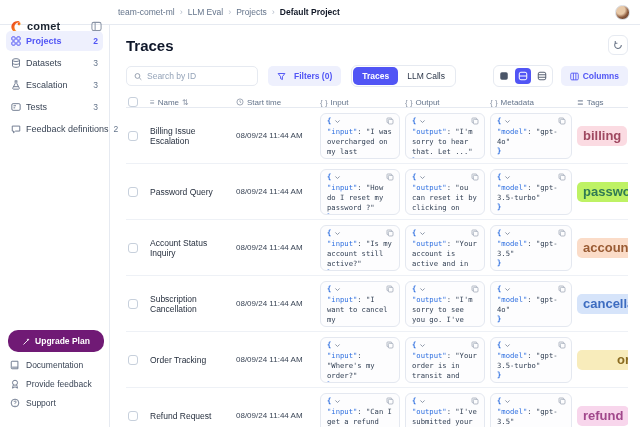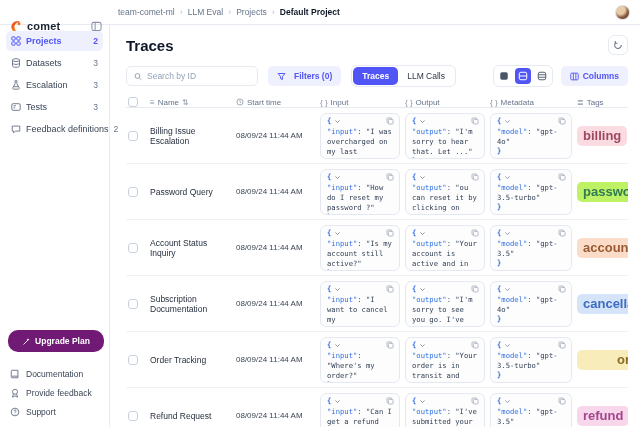--- a/index.html
+++ b/index.html
@@ -29,21 +29,21 @@
   .nav-item{display:flex; align-items:center; gap:5px; height:20px; padding:0 5px; border-radius:5px;
     font-size:9px; color:#3A4556; margin-bottom:2px; cursor:pointer; white-space:nowrap;}
   .nav-item .cnt{margin-left:auto; font-size:8.5px; color:var(--muted);}
   .nav-item.active{background:var(--lav); color:var(--primary); font-weight:600;}
   .nav-item.active .cnt{color:var(--primary);}
   .nav-item .nicon{flex:0 0 10px; color:#68748A;}
   .nav-item.active .nicon{color:var(--primary);}
   .sidebar-bottom{margin-top:auto; display:flex; flex-direction:column;}
   .upgrade-btn{display:flex; align-items:center; justify-content:center; gap:4px; height:22px; width:96px;
     margin:0 0 8px 2px; background:#701a75; color:#fff; font-size:8.5px; font-weight:600; border:none; border-radius:10px; cursor:pointer;}
-  .foot-item{display:flex; align-items:flex-end; gap:6px; height:19px; font-size:8.5px; color:#3A4556; padding:0 4px; cursor:pointer;}
+  .foot-item{display:flex; align-items:flex-start; gap:6px; height:19px; font-size:8.5px; color:#3A4556; padding:0 4px; cursor:pointer;}
   .foot-item .nicon{color:#68748A;}
 
   
   .main{flex:1; min-width:0; padding:8px 12px 0 16px; display:flex; flex-direction:column;}
   .title-row{display:flex; align-items:center; height:24px;}
   .page-title{font-size:15px; font-weight:700; color:#0F172A;}
   .refresh-btn{margin-left:auto; width:20px; height:20px; border:1px solid var(--border); border-radius:6px;
     background:#fff; display:flex; align-items:center; justify-content:center; color:#6B7688; cursor:pointer;}
 
   .toolbar{display:flex; align-items:center; margin-top:8px; height:22px;}
@@ -543,21 +543,21 @@
               <div class="tags-wrap">
                 <span class="tag" style="background: rgb(251, 220, 200); color: rgb(154, 91, 51);">account</span>
               </div>
             </div>
   </div>
 
   <div class="trow">
     <div class="c-check">
               <span class="checkbox"></span>
             </div>
-    <div class="c-name name-cell">Subscription Documentation</div>
+    <div class="c-name name-cell">Subscription Cancellation</div>
     <div class="c-time time-cell">08/09/24 11:44 AM</div>
     <div class="c-json">
               <div class="jcard">
       <div class="jtop">
                   <span class="jbrace">{</span>
                   <span class="jchev">
                     <svg width="7" height="7" viewBox="0 0 10 10" fill="none" stroke="currentColor" stroke-width="1.4">
                       <path d="M2 3.5l3 3 3-3"></path>
                     </svg>
                   </span>

